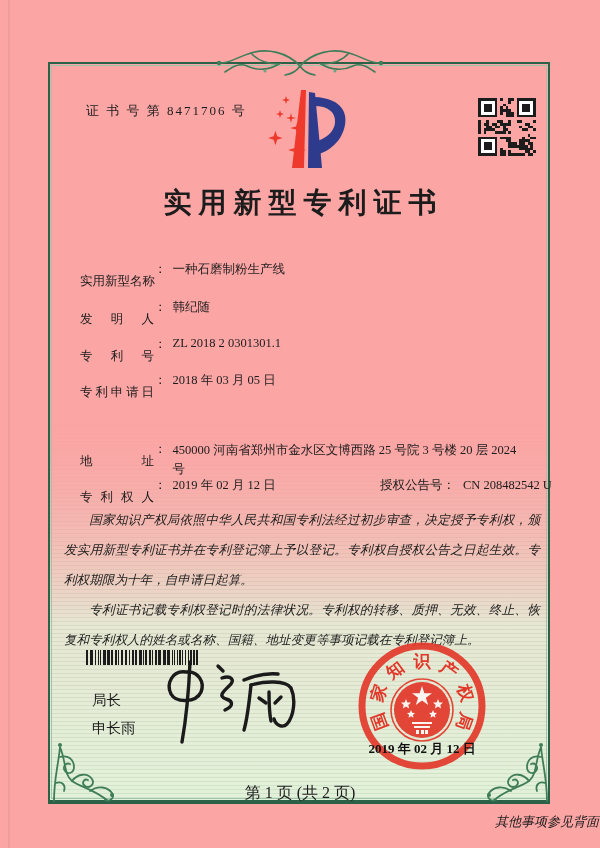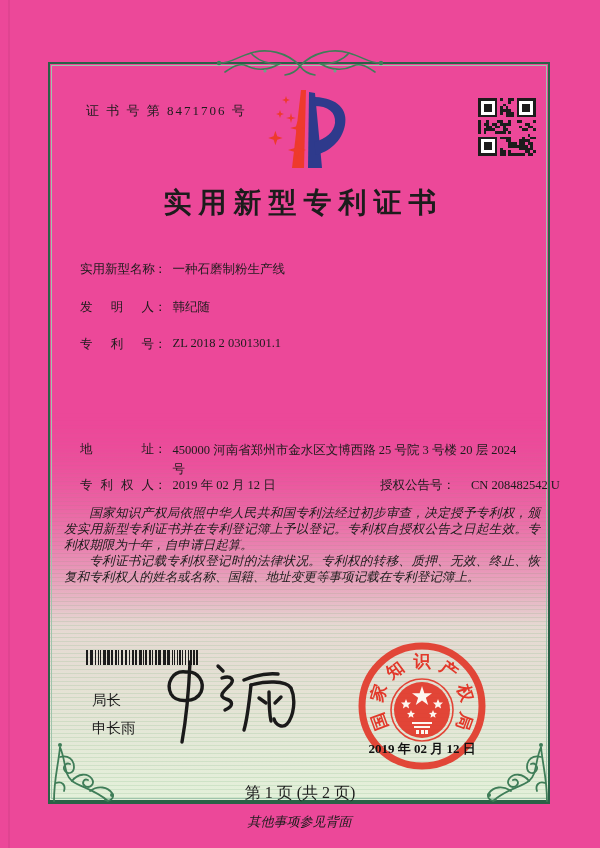--- a/index.html
+++ b/index.html
@@ -1,16 +1,16 @@
 <!DOCTYPE html>
 <html><head>
 <meta charset="utf-8">
 <style>
   html,body{margin:0;padding:0;background:#ffffff;}
-  .page{position:relative;width:600px;height:848px;background:#ec4899;overflow:hidden;
+  .page{position:relative;width:600px;height:848px;background:#fca5a5;overflow:hidden;
         font-family:"Liberation Serif","DejaVu Serif",serif;color:#1c1c1c;}
   .page::before{content:"";position:absolute;left:8px;top:0;width:2px;height:100%;
         background:rgba(0,0,0,0.05);}
   
   .frame{position:absolute;left:48px;top:62px;width:502px;height:742px;
         border:2px solid #2a6147;border-bottom-width:4px;box-sizing:border-box;}
   .frame .inner{position:absolute;inset:1px;border:1px solid #9fc4ac;}
   
   .tint{position:absolute;left:50px;top:410px;width:498px;height:392px;
     background:
@@ -18,37 +18,37 @@
       linear-gradient(to bottom, rgba(233,244,227,0) 0%, rgba(228,242,220,0.85) 55%, #e3f1da 100%);
     -webkit-mask-image:linear-gradient(to bottom, transparent 0%, #000 55%);
             mask-image:linear-gradient(to bottom, transparent 0%, #000 55%);}
   .certno{position:absolute;left:86px;top:102px;font-size:13px;letter-spacing:2px;}
   .logo{position:absolute;left:252px;top:84px;}
   .qr{position:absolute;left:478px;top:98px;width:58px;height:58px;}
   .title{position:absolute;left:0;top:184px;width:600px;text-align:center;
          font-size:28px;font-weight:bold;letter-spacing:7px;text-indent:7px;}
   .frow{position:absolute;left:80px;font-size:12.5px;white-space:nowrap;}
   .flabel{display:inline-block;width:74px;text-align:justify;text-align-last:justify;
-          -moz-text-align-last:justify;vertical-align:top;}
+          -moz-text-align-last:justify;vertical-align:top;margin-top:12px;}
   .fcolon{display:inline-block;vertical-align:top;}
   .fvalue{display:inline-block;margin-left:6px;vertical-align:top;}
   .fvalue.wrap{white-space:normal;width:352px;line-height:19px;}
   .pair2{position:absolute;left:300px;top:0;}
   .paras{position:absolute;left:64px;top:505px;width:476px;font-size:12.6px;
-         line-height:16px;font-style:italic;text-align:justify;}
+         line-height:30px;font-style:italic;text-align:justify;}
   .paras p{margin:0;text-indent:2em;}
   .barcode{position:absolute;left:86px;top:650px;width:152px;height:15px;display:flex;}
   .barcode span{display:block;height:100%;}
   .director{position:absolute;left:92px;top:686px;font-size:14.5px;line-height:28px;}
   .signature{position:absolute;left:152px;top:658px;}
   .seal{position:absolute;left:356px;top:640px;}
   .sealdate{position:absolute;left:350px;top:740px;width:144px;text-align:center;
             font-size:13px;font-weight:600;color:#111;}
   .pagenum{position:absolute;left:0;top:783px;width:600px;text-align:center;font-size:16px;}
-  .backnote{position:absolute;left:0;top:813px;width:599px;text-align:center;
+  .backnote{position:absolute;left:0;top:813px;width:599px;text-align:right;
             font-size:13px;font-style:italic;}
   .orn-top{position:absolute;left:205px;top:44px;}
   .orn-bl{position:absolute;left:50px;top:731px;}
   .orn-br{position:absolute;left:477px;top:731px;transform:scaleX(-1);}
   svg{display:block;}
 </style>
 </head>
 <body>
 
 <div class="page">
@@ -241,26 +241,29 @@
 
   <div class="frow" style="top:261px">
     <span class="flabel">实用新型名称</span><span class="fcolon">：</span><span class="fvalue">一种石磨制粉生产线</span>
   </div>
   <div class="frow" style="top:299px">
     <span class="flabel">发明人</span><span class="fcolon">：</span><span class="fvalue">韩纪随</span>
   </div>
   <div class="frow" style="top:336px">
     <span class="flabel">专利号</span><span class="fcolon">：</span><span class="fvalue">ZL 2018 2 0301301.1</span>
   </div>
+  <div class="frow" style="top:372px">
+    <span class="flabel">专利申请日</span><span class="fcolon">：</span><span class="fvalue">2018 年 03 月 05 日</span>
+  </div>
   <div class="frow" style="top:441px">
     <span class="flabel">地址</span><span class="fcolon">：</span><span class="fvalue wrap">450000 河南省郑州市金水区文博西路 25 号院 3 号楼 20 层 2024 号</span>
   </div>
   <div class="frow" style="top:477px">
     <span class="flabel">专利权人</span><span class="fcolon">：</span><span class="fvalue">2019 年 02 月 12 日</span>
-    <span class="pair2"><span>授权公告号</span><span>：</span><span style="margin-left:16px">CN 208482542 U</span></span>
+    <span class="pair2"><span>授权公告号</span><span>：</span><span style="margin-left:8px">CN 208482542 U</span></span>
   </div>
 
   <div class="paras">
     <p>国家知识产权局依照中华人民共和国专利法经过初步审查，决定授予专利权，颁发实用新型专利证书并在专利登记簿上予以登记。专利权自授权公告之日起生效。专利权期限为十年，自申请日起算。</p>
     <p>专利证书记载专利权登记时的法律状况。专利权的转移、质押、无效、终止、恢复和专利权人的姓名或名称、国籍、地址变更等事项记载在专利登记簿上。</p>
   </div>
 
   <div class="barcode">
       <span style="width:2px;background:#1c1c1c;margin-right:2px"></span>
       <span style="width:3px;background:#1c1c1c;margin-right:2px"></span>

